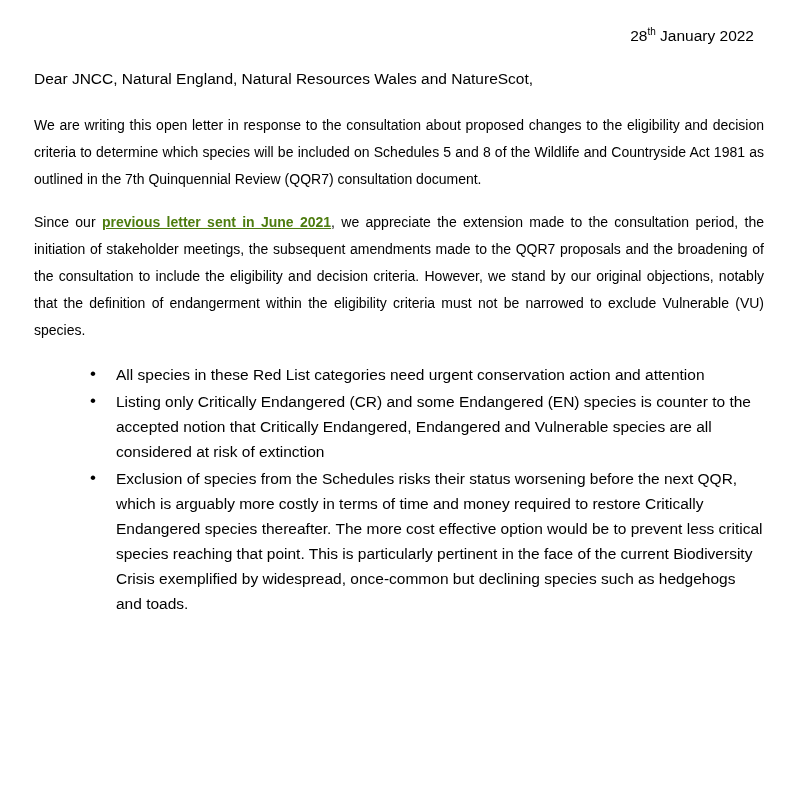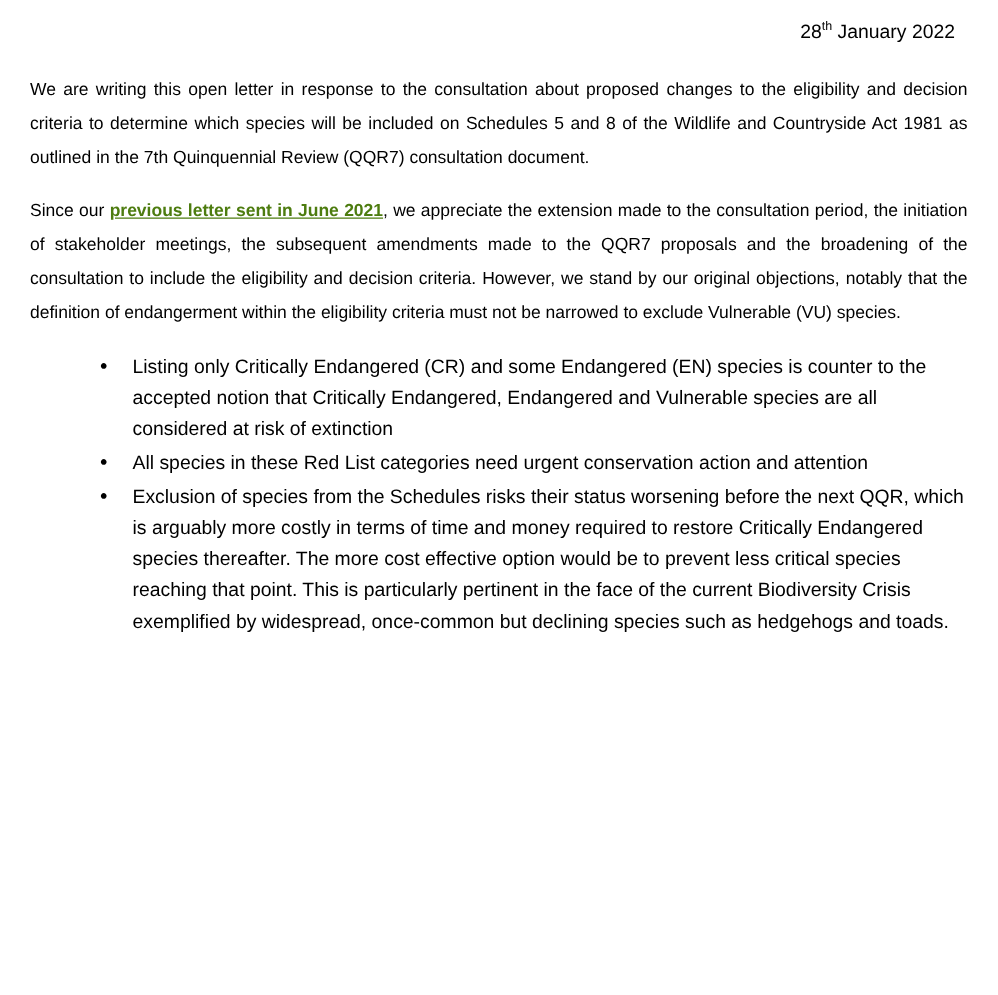--- a/index.html
+++ b/index.html
@@ -11,21 +11,21 @@
     width: 798px;
     height: 796px;
     font-family: "Liberation Sans", sans-serif;
     color: #000000;
     overflow: hidden;
   }
   .page {
     position: relative;
     width: 798px;
     height: 620px;
-    padding: 2px;
+    padding: 12px;
     box-sizing: border-box;
   }
   .inner {
     padding: 6px 22px 0 22px;
   }
   .date-line {
     text-align: right;
     font-size: 15.5px;
     line-height: 20px;
     padding-right: 10px;
@@ -89,26 +89,27 @@
   }
 </style>
 </head>
 <body>
 
 <div class="page">
   <div class="inner">
 
     <div class="date-line"><span>28</span><sup>th</sup><span> January 2022</span></div>
 
+    <div class="salutation">Dear JNCC, Natural England, Natural Resources Wales and NatureScot,</div>
 
 
     <p class="body-para">We are writing this open letter in response to the consultation about proposed changes to the eligibility and decision criteria to determine which species will be included on Schedules 5 and 8 of the Wildlife and Countryside Act 1981 as outlined in the 7th Quinquennial Review (QQR7) consultation document.</p>
 
     <p class="body-para last-para"><span>Since our </span><a class="inline-link" href="#">previous letter sent in June 2021</a><span>, we appreciate the extension made to the consultation period, the initiation of stakeholder meetings, the subsequent amendments made to the QQR7 proposals and the broadening of the consultation to include the eligibility and decision criteria. However, we stand by our original objections, notably that the definition of endangerment within the eligibility criteria must not be narrowed to exclude Vulnerable (VU) species.</span></p>
 
     <ul class="bullets">
+      <li>All species in these Red List categories need urgent conservation action and attention</li>
       <li>Listing only Critically Endangered (CR) and some Endangered (EN) species is counter to the accepted notion that Critically Endangered, Endangered and Vulnerable species are all considered at risk of extinction</li>
-      <li>All species in these Red List categories need urgent conservation action and attention</li>
       <li>Exclusion of species from the Schedules risks their status worsening before the next QQR, which is arguably more costly in terms of time and money required to restore Critically Endangered species thereafter.  The more cost effective option would be to prevent less critical species reaching that point. This is particularly pertinent in the face of the current Biodiversity Crisis exemplified by widespread, once-common but declining species such as hedgehogs and toads.</li>
     </ul>
 
   </div>
 </div>
 
 </body></html>

